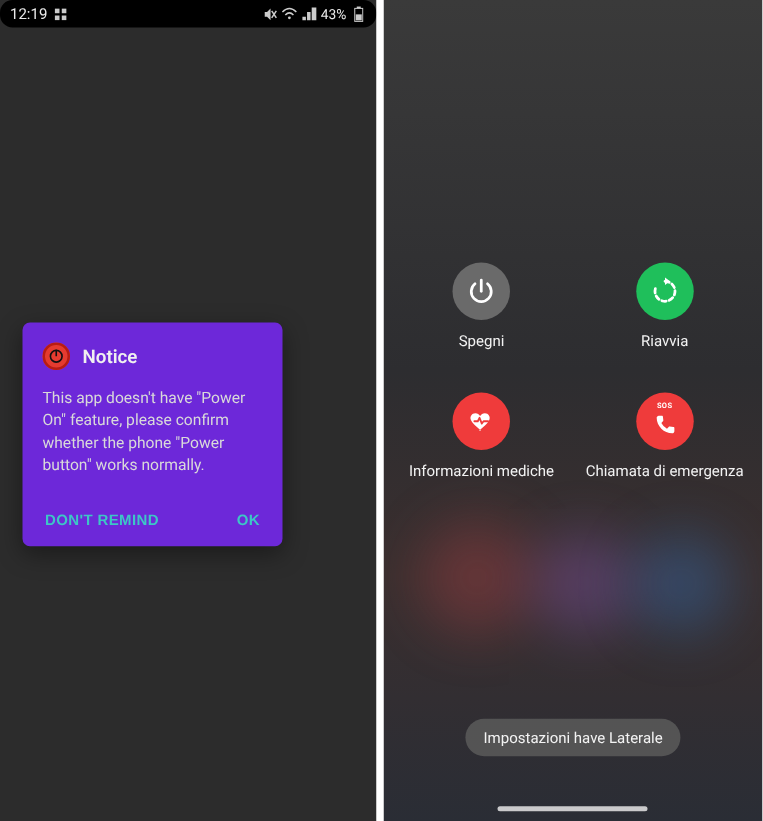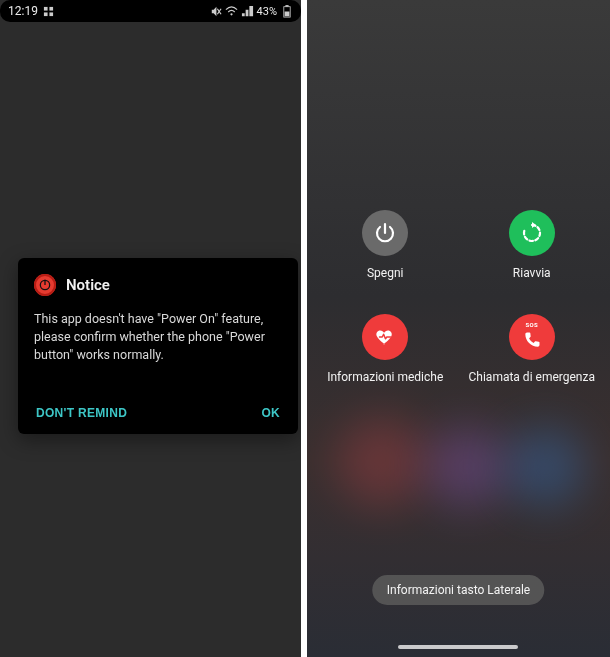--- a/index.html
+++ b/index.html
@@ -42,23 +42,23 @@
     border-radius: 10px;
   }
   .status-left { display: flex; align-items: center; gap: 4px; }
   .status-right { display: flex; align-items: center; gap: 3px; }
   .sb-icon { width: 13px; height: 13px; display: inline-flex; align-items: center; justify-content: center; }
 
   
   .dialog {
     position: absolute;
     left: 18px;
-    width: 280px;
+    width: 208px;
     top: 258px;
-    background: #000000;
+    background: #6d28d9;
     border-radius: 6px;
     padding: 16px 16px 10px 16px;
     color: #e6e6e6;
     box-shadow: 0 6px 20px rgba(0,0,0,.4);
   }
   .dialog-header {
     display: flex;
     align-items: center;
     gap: 10px;
     margin-bottom: 14px;
@@ -68,21 +68,21 @@
     border-radius: 50%;
     background: #e53b30;
     display: flex; align-items: center; justify-content: center;
     box-shadow: inset 0 0 0 2px #b71c14;
   }
   .dialog-title { font-size: 15px; font-weight: 600; color: #f0f0f0; }
   .dialog-body { font-size: 12.5px; line-height: 1.45; color: #d9d9d9; }
   .dialog-actions {
     display: flex;
     justify-content: space-between;
-    margin-top: 42px;
+    margin-top: 26px;
     padding: 0 2px 4px 2px;
   }
   .dialog-btn {
     background: none; border: none;
     color: #3dc6c6;
     font-size: 12px;
     font-weight: 600;
     letter-spacing: .3px;
     cursor: pointer;
   }
@@ -261,16 +261,16 @@
         <span style="position:absolute;top:7px;font-size:6px;font-weight:700;color:#fff;letter-spacing:.3px;">SOS</span>
         <svg viewBox="0 0 24 24" width="20" height="20" style="margin-top:6px;">
             <path d="M6 3c-1 0-2 1-2 2 0 8 7 15 15 15 1 0 2-1 2-2v-3c0-.6-.4-1-1-1l-3.5-.5c-.4 0-.8.1-1 .4l-1.6 1.6a12 12 0 0 1-5.4-5.4L10 8.5c.3-.2.4-.6.4-1L10 4c0-.6-.4-1-1-1H6z" fill="#fff"></path>
           </svg>
       </div>
       <div class="pm-label">Chiamata di emergenza</div>
     </div>
 
   </div>
 
-  <div class="side-key-pill">Informazioni tasto Laterale</div>
+  <div class="side-key-pill">Impostazioni have Laterale</div>
 
   <div class="nav-bar"></div>
 </div>
 
 </body></html>

